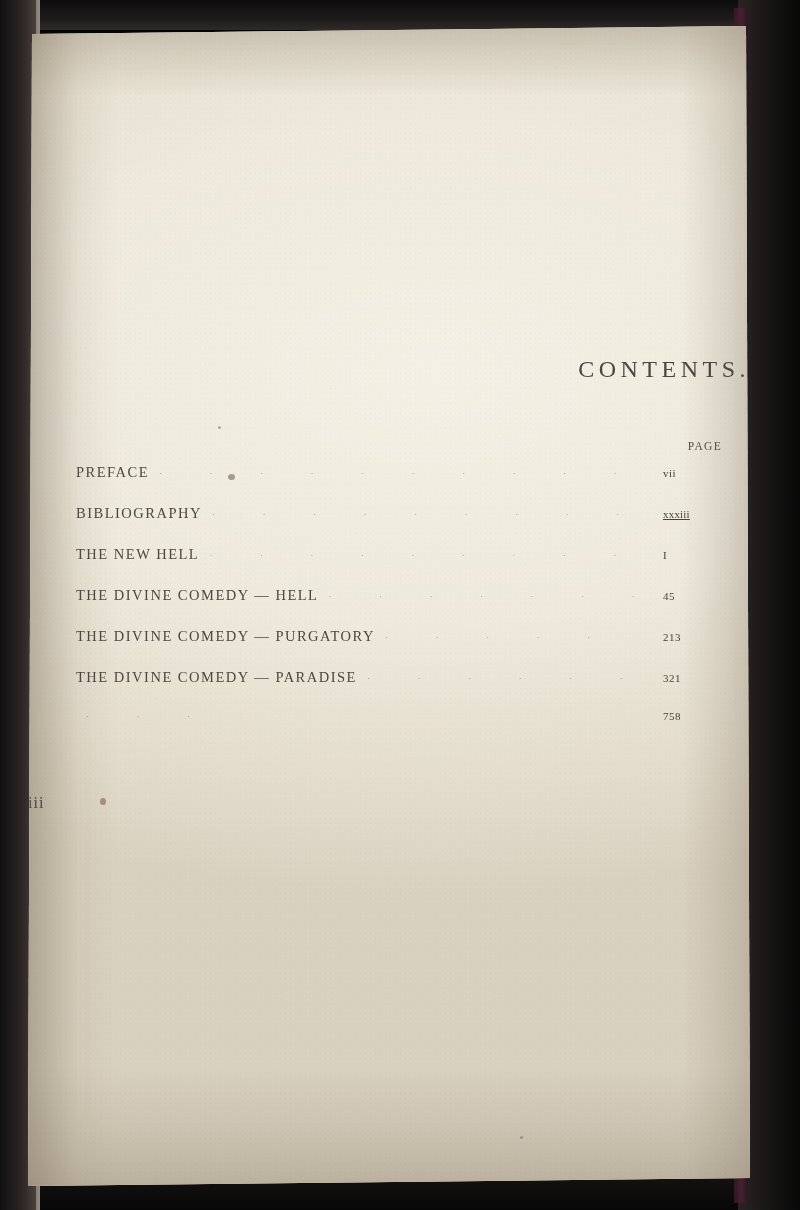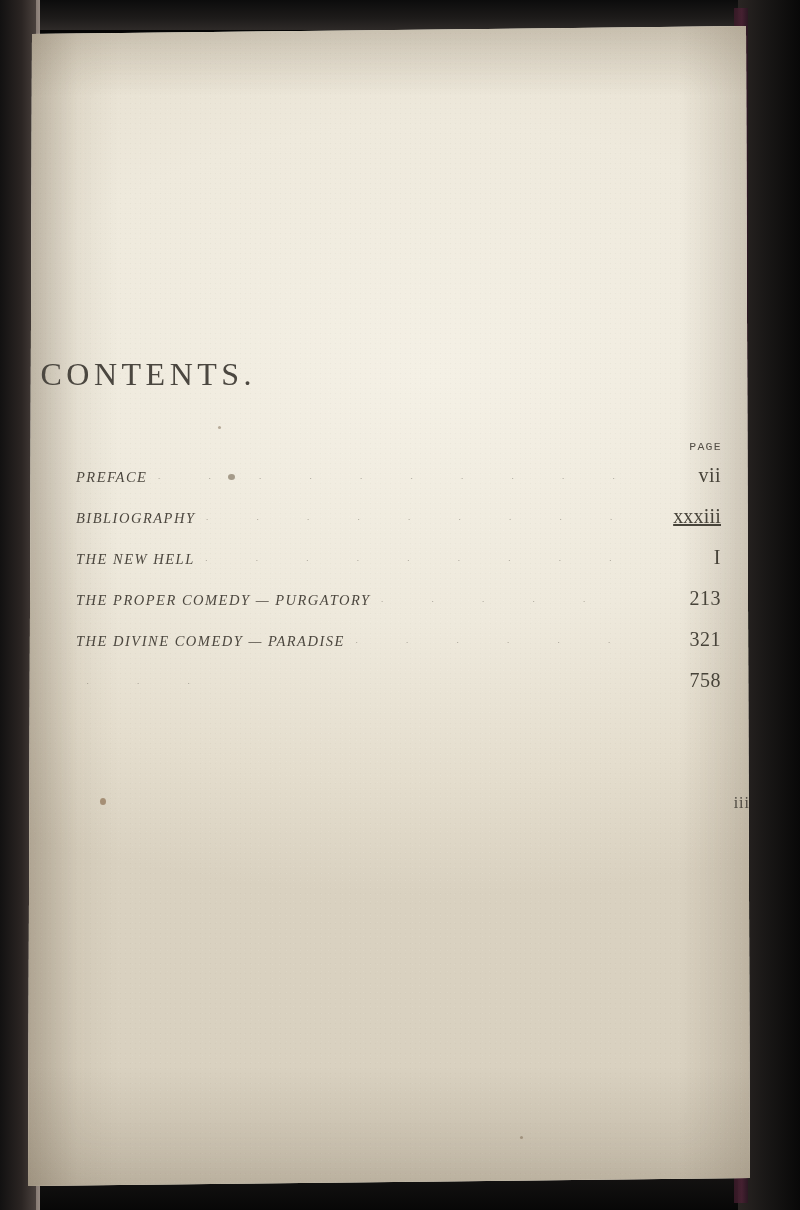--- a/index.html
+++ b/index.html
@@ -132,35 +132,35 @@
   
   .content-block {
     position: absolute;
     left: 0; top: 0;
     width: 722px;
     height: 1160px;
   }
   .toc-title {
     position: absolute;
     top: 330px;
-    left: 8px;
+    left: 0;
     width: 722px;
-    text-align: left;
+    text-align: right;
     font-family: "Liberation Serif", serif;
-    font-size: 32px;
+    font-size: 24px;
     letter-spacing: 4.5px;
     color: #4b4740;
     text-indent: 4.5px;
   }
 
   .page-label {
     position: absolute;
     top: 414px;
     right: 28px;
-    font-family: Liberation Mono, monospace;
+    font-family: Liberation Serif, serif;
     font-size: 11.5px;
     letter-spacing: 1.3px;
     color: #534e46;
   }
 
   .toc-list {
     position: absolute;
     top: 438px;
     left: 48px;
     width: 645px;
@@ -170,21 +170,20 @@
     height: 41px;
     display: flex;
     align-items: baseline;
     font-family: "Liberation Serif", serif;
     font-size: 14.5px;
     letter-spacing: 1.5px;
     color: #4c473f;
   }
   .toc-row .entry {
     white-space: nowrap;
-    font-style: italic;
   }
   .toc-row .leaders {
     flex: 1 1 auto;
     margin: 0 8px 0 10px;
     position: relative;
     height: 1px;
     bottom: 3px;
     overflow: hidden;
     color: #6d675c;
   }
@@ -193,36 +192,36 @@
     bottom: -5px;
     left: 0;
     width: 100%;
     white-space: nowrap;
     letter-spacing: 22px;
     font-size: 13px;
     color: #6b655b;
   }
   .toc-row .pageno {
     width: 58px;
-    text-align: right;
-    font-size: 20px;
+    text-align: left;
+    font-size: 11px;
     letter-spacing: .5px;
     color: #474339;
   }
   .toc-row .pageno.narrow {
     letter-spacing: .2px;
     text-decoration: underline;
   }
 
   .folio {
     position: absolute;
     top: 768px;
     left: 0;
     width: 722px;
-    text-align: right;
+    text-align: left;
     font-family: "Liberation Serif", serif;
     font-size: 16px;
     letter-spacing: 1px;
     color: #4e4941;
   }
 </style>
 </head>
 <body>
 
 <div class="photo">
@@ -272,23 +271,30 @@
         </div>
 
         <div class="toc-row">
           <span class="entry">THE  NEW  HELL</span>
           <span class="leaders">
               <span>. . . . . . . . . . .</span>
             </span>
           <span class="pageno">I</span>
         </div>
 
-
-        <div class="toc-row">
-          <span class="entry">THE  PROPER  COMEDY — PURGATORY</span>
+        <div class="toc-row">
+          <span class="entry">THE  DIVINE  COMEDY — HELL</span>
+          <span class="leaders">
+              <span>. . . . . . . .</span>
+            </span>
+          <span class="pageno">45</span>
+        </div>
+
+        <div class="toc-row">
+          <span class="entry">THE  DIVINE  COMEDY — PURGATORY</span>
           <span class="leaders">
               <span>. . . . .</span>
             </span>
           <span class="pageno">213</span>
         </div>
 
         <div class="toc-row">
           <span class="entry">THE  DIVINE  COMEDY — PARADISE</span>
           <span class="leaders">
               <span>. . . . . .</span>

